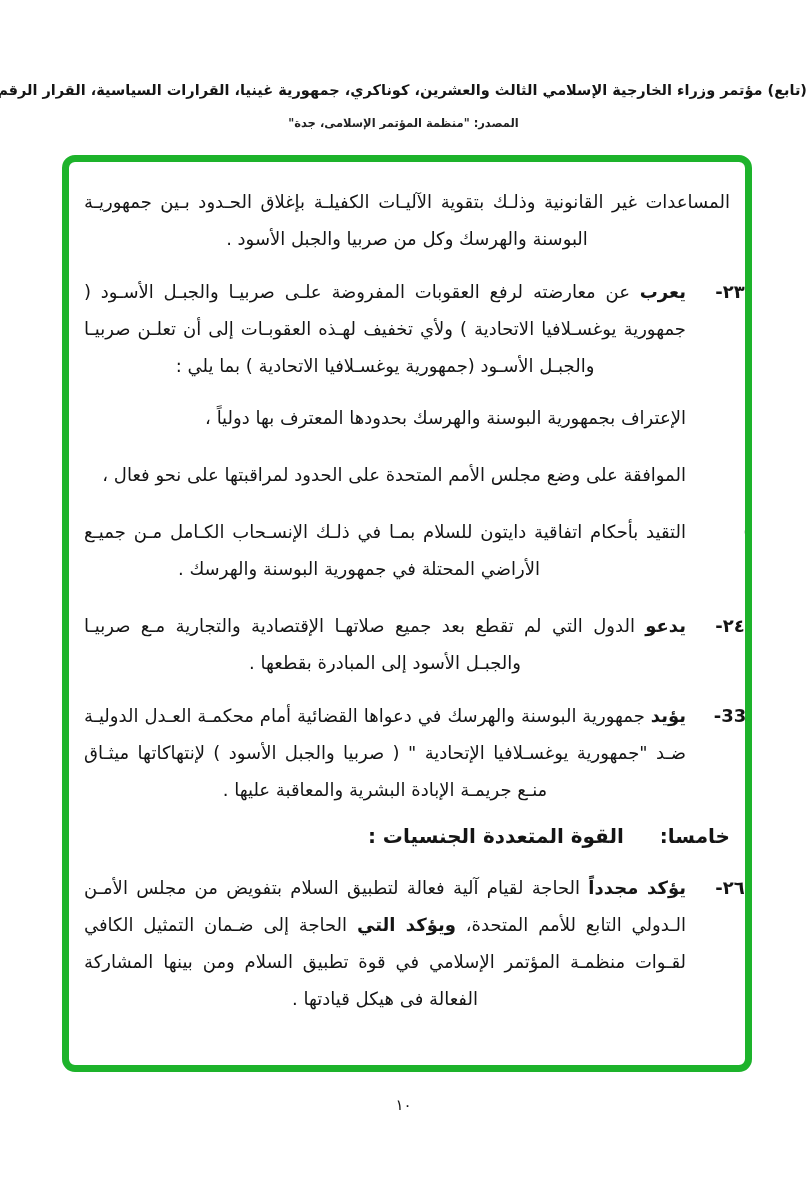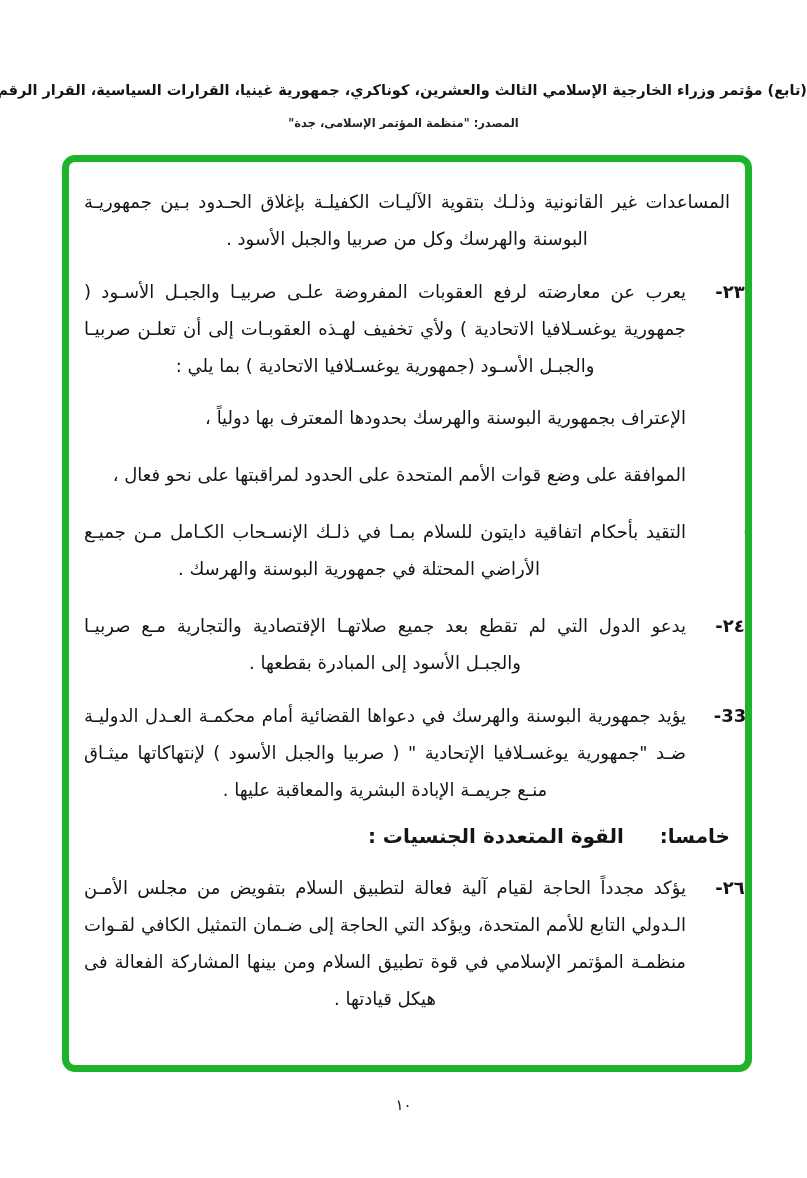--- a/index.html
+++ b/index.html
@@ -43,21 +43,21 @@
   .last-right{text-align-last:right;}
   .num{
     display:inline-block;width:44px;text-align:center;
     font-weight:bold;
   }
   .marker{
     display:inline-block;width:44px;text-align:right;
   }
   .item{padding-right:44px;text-indent:-44px;}
   .sub{padding-right:96px;text-indent:-96px;margin-bottom:20px;}
-  .lead{font-weight:normal;}
+  .lead{font-weight:bold;}
   .section-head{
     display:flex;direction:rtl;align-items:baseline;gap:36px;
     font-weight:bold;font-size:20px;
     margin:8px 0 22px 0;
   }
   
   .pageno{
     position:absolute;top:1096px;left:0;right:0;
     text-align:center;font-weight:normal;font-size:15px;
     direction:rtl;
@@ -72,21 +72,21 @@
   <div class="hdr2">المصدر:  "منظمة المؤتمر الإسلامى، جدة"</div>
 
   <div class="frame" style="border-color: rgb(29, 179, 43);">
 
     <p class="para last-center"><span>المساعدات غير القانونية وذلـك بتقوية الآليـات الكفيلـة بإغلاق الحـدود بـين جمهوريـة البوسنة والهرسك وكل من صربيا والجبل الأسود .</span></p>
 
     <p class="para item last-center"><span class="num">٢٣-</span><b class="lead">يعرب</b> <span>عن معارضته لرفع العقوبات المفروضة علـى صربيـا والجبـل الأسـود ( جمهورية يوغسـلافيا الاتحادية ) ولأي تخفيف لهـذه العقوبـات إلى أن تعلـن صربيـا والجبـل الأسـود (جمهورية يوغسـلافيا الاتحادية ) بما يلي :</span></p>
 
     <p class="para sub last-right"><span class="marker">(أ)</span><span>الإعتراف بجمهورية البوسنة والهرسك بحدودها المعترف بها دولياً ،</span></p>
 
-    <p class="para sub last-right"><span class="marker">(ب)</span><span>الموافقة على وضع قوات الأمم المتحدة على الحدود لمراقبتها على نحو فعال ،</span></p>
+    <p class="para sub last-right"><span class="marker">(ب)</span><span>الموافقة على وضع مجلس الأمم المتحدة على الحدود لمراقبتها على نحو فعال ،</span></p>
 
     <p class="para sub last-center"><span class="marker">(ج)</span><span>التقيد بأحكام اتفاقية دايتون للسلام بمـا في ذلـك الإنسـحاب الكـامل مـن جميـع الأراضي المحتلة في جمهورية البوسنة والهرسك .</span></p>
 
     <p class="para item last-center"><span class="num">٢٤-</span><b class="lead">يدعو</b> <span>الدول التي لم تقطع بعد جميع صلاتهـا الإقتصادية والتجارية مـع صربيـا والجبـل الأسود إلى المبادرة بقطعها .</span></p>
 
     <p class="para item last-center"><span class="num">33-</span><b class="lead">يؤيد</b> <span>جمهورية البوسنة والهرسك في دعواها القضائية أمام محكمـة العـدل الدوليـة ضـد "جمهورية يوغسـلافيا الإتحادية " ( صربيا والجبل الأسود ) لإنتهاكاتها  ميثـاق منـع جريمـة الإبادة البشرية والمعاقبة عليها .</span></p>
 
     <div class="section-head">
       <span>خامسا:</span>
       <span>القوة المتعددة الجنسيات :</span>

